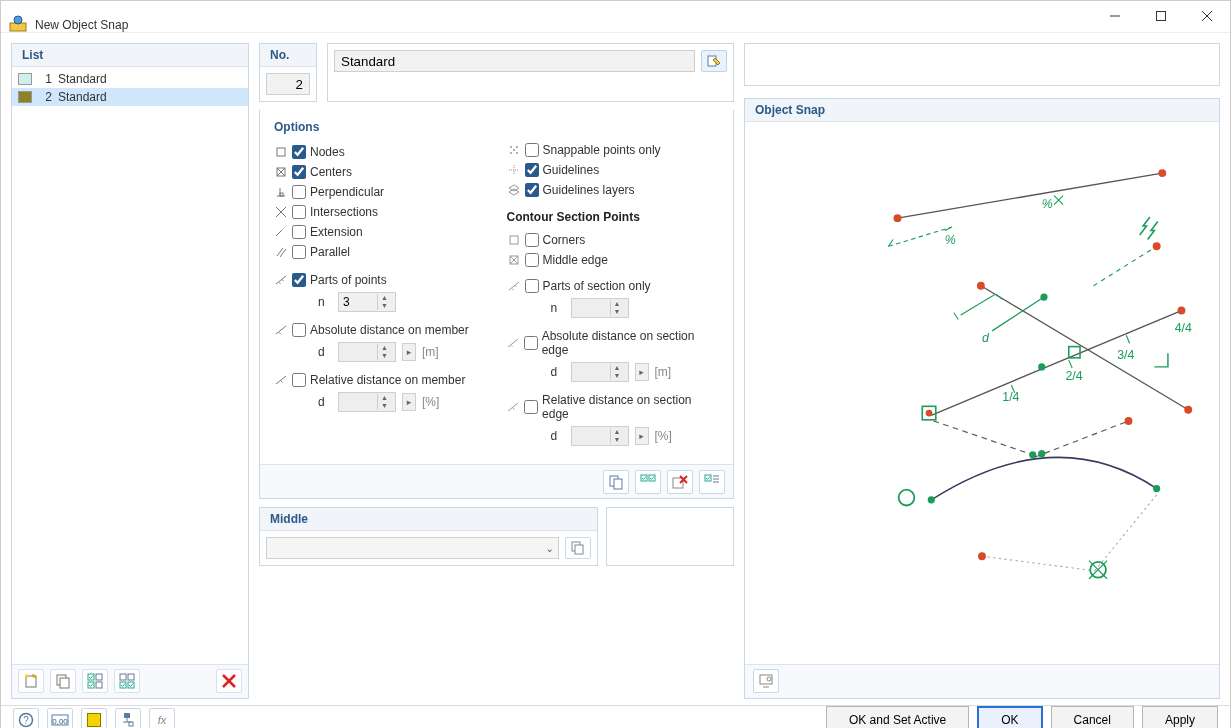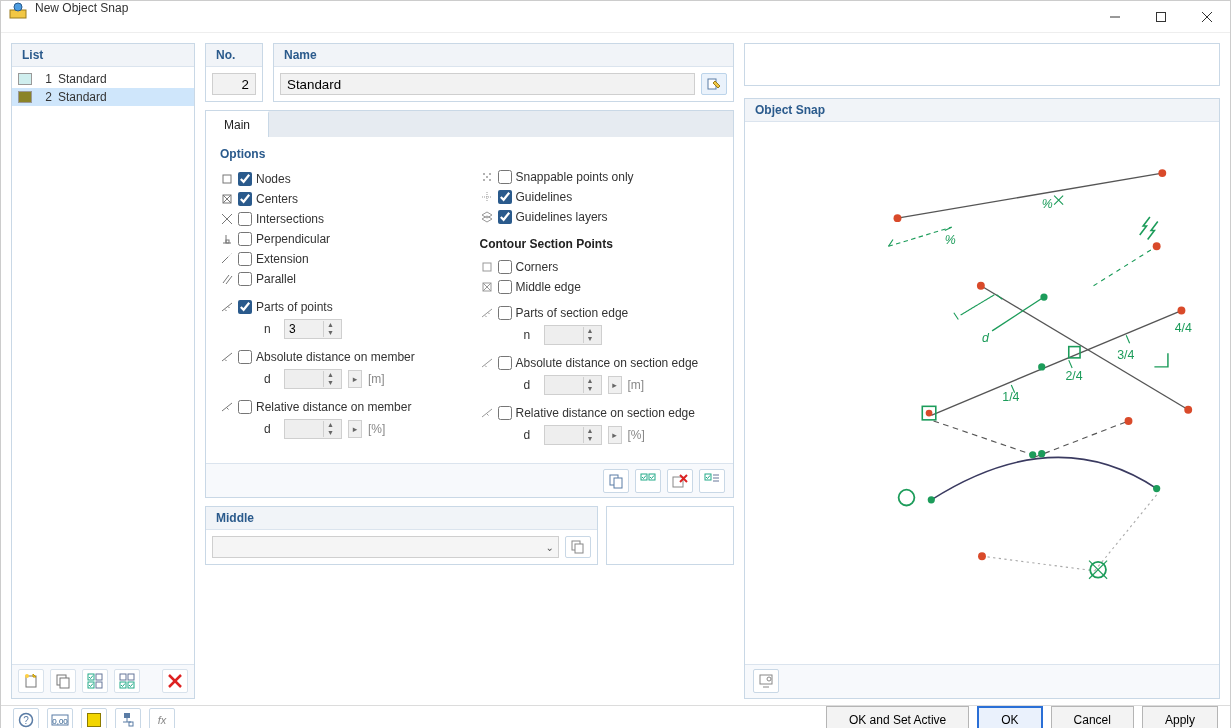--- a/index.html
+++ b/index.html
@@ -14,21 +14,21 @@
     width: 1231px;
     height: 728px;
     display: flex;
     flex-direction: column;
     border: 1px solid #ccc;
     box-shadow: 0 4px 16px rgba(0,0,0,0.15);
   }
   .titlebar {
     height: 32px;
     display: flex;
-    align-items: flex-start;
+    align-items: flex-end;
     padding: 0 0 0 8px;
     background: #fff;
     border-bottom: 1px solid #eee;
   }
   .titlebar .app-icon { width: 18px; height: 18px; margin-right: 8px; }
   .titlebar .title { flex: 1; font-size: 12px; }
   .win-btns { display: flex; }
   .win-btn {
     width: 46px; height: 32px;
     display: flex; align-items: center; justify-content: center;
@@ -50,21 +50,21 @@
     background: #f1f4f8;
     color: #2a5a8c;
     font-weight: 600;
     padding: 4px 10px;
     border-bottom: 1px solid #dbe4ee;
     font-size: 12px;
   }
 
   
   .left-col {
-    width: 184px;
+    width: 238px;
     display: flex;
     flex-direction: column;
   }
   .list-panel { flex: 1; display: flex; flex-direction: column; }
   .list-body { flex: 1; padding: 3px 0; overflow: auto; }
   .list-row {
     display: flex; align-items: center; gap: 6px;
     padding: 2px 6px;
     cursor: default;
   }
@@ -301,37 +301,33 @@
 
     <div class="mid-col">
       <div class="row1">
         <div class="panel no-panel">
           <div class="panel-header">No.</div>
           <div class="panel-body">
             <input class="field-num" readonly="" value="2" style="">
           </div>
         </div>
         <div class="panel name-panel">
-          <div class="panel-header">Name</div>
           <div class="panel-body name-row">
             <input class="name-input" value="Standard" style="">
             <div class="icon-btn">
               <svg width="14" height="14">
                   <rect x="1" y="2" width="8" height="10" fill="#fff" stroke="#5a7ca5"></rect>
                   <path d="M8 4 L13 9 L11 11 L6 6 Z" fill="#f2c744" stroke="#9b7d1c"></path>
                 </svg>
             </div>
           </div>
         </div>
       </div>
 
       <div>
-        <div class="tabs">
-          <div class="tab active">Main</div>
-        </div>
         <div class="panel options-panel" style="border-top:none;">
           <div class="options-body">
 
             <div class="opt-col">
               <div class="opt-title">Options</div>
 
               <div class="opt-row">
                 <span class="glyph">
                     <svg width="12" height="12">
                       <rect x="2" y="2" width="8" height="8" fill="none" stroke="#777"></rect>
@@ -347,37 +343,37 @@
                       <line x1="2" y1="2" x2="10" y2="10" stroke="#777"></line>
                       <line x1="10" y1="2" x2="2" y2="10" stroke="#777"></line>
                     </svg>
                   </span>
                 <input type="checkbox" checked="" style="">
                 <label>Centers</label>
               </div>
               <div class="opt-row">
                 <span class="glyph">
                     <svg width="12" height="12">
-                      <line x1="1" y1="11" x2="11" y2="1" stroke="#777"></line>
-                      <line x1="1" y1="1" x2="11" y2="11" stroke="#777"></line>
-                    </svg>
-                  </span>
-                <input type="checkbox" style="">
-                <label>Intersections</label>
-              </div>
-              <div class="opt-row">
-                <span class="glyph">
-                    <svg width="12" height="12">
                       <line x1="2" y1="10" x2="10" y2="10" stroke="#777"></line>
                       <line x1="5" y1="2" x2="5" y2="10" stroke="#777"></line>
                       <rect x="5" y="7" width="3" height="3" fill="none" stroke="#777"></rect>
                     </svg>
                   </span>
                 <input type="checkbox" style="">
                 <label>Perpendicular</label>
+              </div>
+              <div class="opt-row">
+                <span class="glyph">
+                    <svg width="12" height="12">
+                      <line x1="1" y1="11" x2="11" y2="1" stroke="#777"></line>
+                      <line x1="1" y1="1" x2="11" y2="11" stroke="#777"></line>
+                    </svg>
+                  </span>
+                <input type="checkbox" style="">
+                <label>Intersections</label>
               </div>
               <div class="opt-row">
                 <span class="glyph">
                     <svg width="12" height="12">
                       <line x1="1" y1="10" x2="7" y2="4" stroke="#777"></line>
                       <line x1="7" y1="4" x2="11" y2="0" stroke="#bbb" stroke-dasharray="1 1"></line>
                     </svg>
                   </span>
                 <input type="checkbox" style="">
                 <label>Extension</label>
@@ -527,21 +523,21 @@
 
               <div class="opt-row">
                 <span class="glyph">
                     <svg width="12" height="12">
                       <line x1="1" y1="10" x2="11" y2="2" stroke="#999"></line>
                       <line x1="4" y1="8.5" x2="5.5" y2="10" stroke="#999"></line>
                       <line x1="7" y1="5.5" x2="8.5" y2="7" stroke="#999"></line>
                     </svg>
                   </span>
                 <input type="checkbox" style="">
-                <label>Parts of section edge</label>
+                <label>Parts of section only</label>
               </div>
               <div class="sub-row">
                 <span class="lbl">n</span>
                 <div class="spin disabled">
                   <input disabled="" style="">
                   <div class="arrows">
                       <span>▲</span>
                       <span>▼</span>
                     </div>
                 </div>

